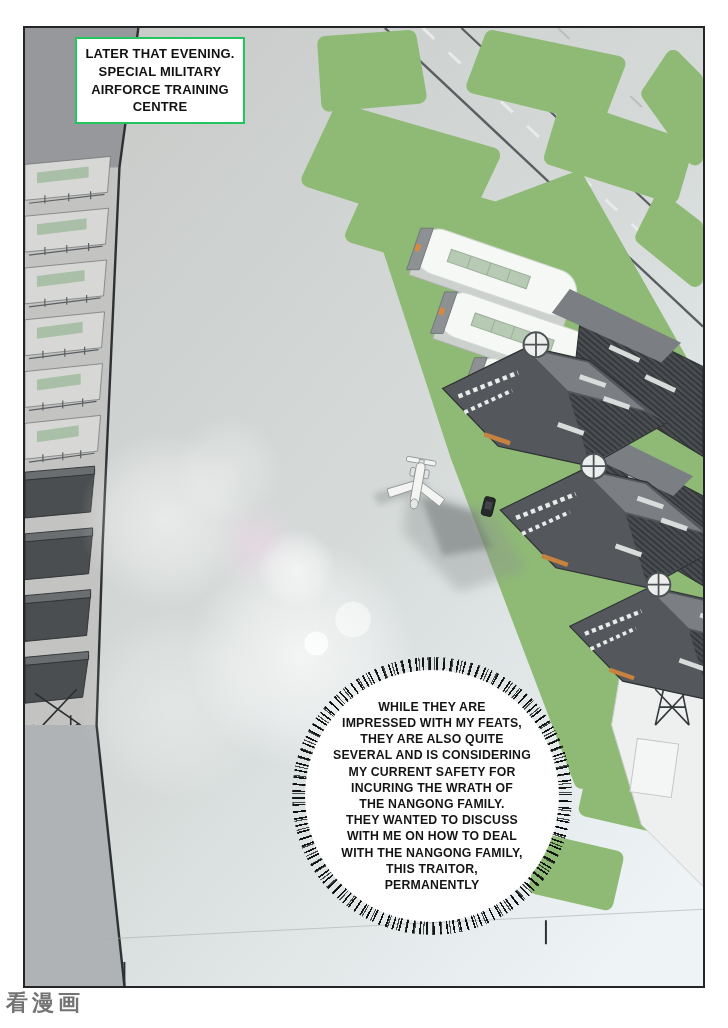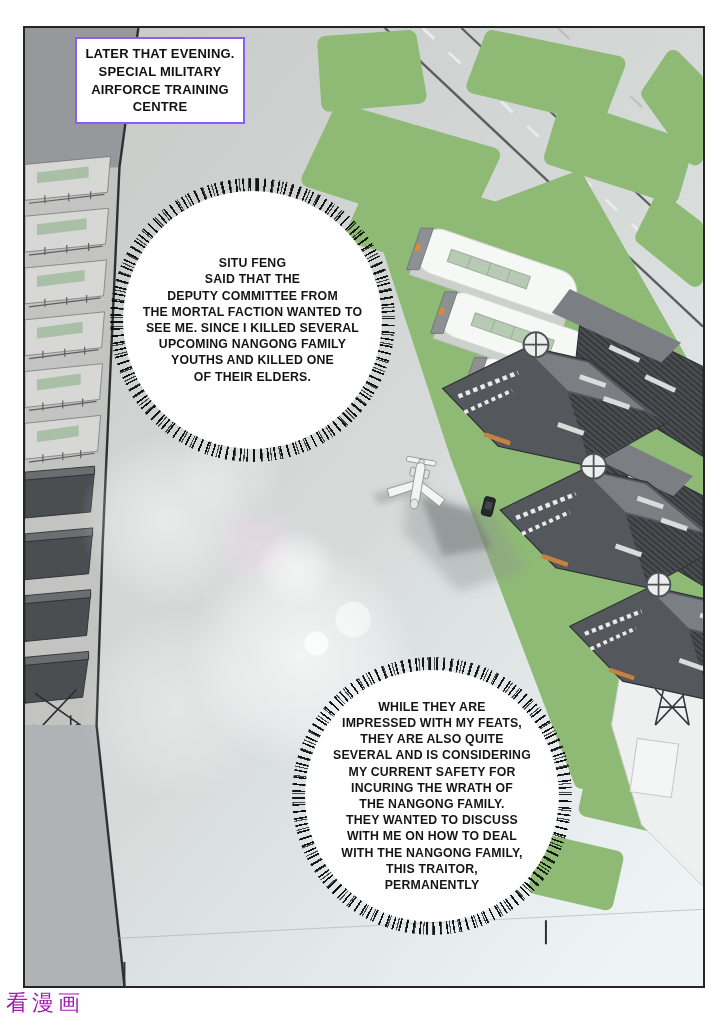--- a/index.html
+++ b/index.html
@@ -3,39 +3,39 @@
 <meta charset="utf-8">
 <style>
   html,body{margin:0;padding:0;background:#ffffff;}
   .page{position:relative;width:728px;height:1028px;background:#ffffff;overflow:hidden;
         font-family:"Liberation Sans",sans-serif;}
   .panel{position:absolute;left:23px;top:26px;width:682px;height:962px;
          border:2px solid #232527;box-sizing:border-box;overflow:hidden;background:#c7c9c6;}
   .panel svg{position:absolute;left:0;top:0;width:100%;height:100%;display:block;}
 
   .caption{position:absolute;left:75px;top:37px;width:170px;height:87px;
-           background:#ffffff;border:2px solid #8b5cf6;box-sizing:border-box;
+           background:#ffffff;border:2px solid #22c55e;box-sizing:border-box;
            display:flex;align-items:center;justify-content:center;text-align:center;
            font-weight:700;font-size:13px;line-height:1.38;color:#111;
            white-space:pre-line;letter-spacing:.2px;z-index:3;}
 
   .bubble{position:absolute;border-radius:50%;z-index:3;
           background:
             repeating-conic-gradient(from 2deg, rgba(10,10,10,.95) 0deg .7deg, transparent .7deg 2.9deg),
             repeating-conic-gradient(from .9deg, rgba(10,10,10,.7) 0deg .5deg, transparent .5deg 3.8deg);
           display:flex;align-items:center;justify-content:center;}
   .bubble::before{content:"";position:absolute;inset:13px;background:#ffffff;border-radius:50%;}
   .bubble .btxt{position:relative;z-index:1;text-align:center;font-weight:700;
                 font-size:12.3px;line-height:1.32;color:#141414;white-space:pre-line;
                 letter-spacing:.2px;}
   .bubble1{left:110px;top:178px;width:285px;height:284px;}
   .bubble2{left:292px;top:657px;width:280px;height:278px;}
 
-  .watermark{position:absolute;left:6px;top:988px;font-size:22px;font-weight:400;
-             color:#a21caf;letter-spacing:4px;z-index:1;}
+  .watermark{position:absolute;left:6px;top:988px;font-size:22px;font-weight:700;
+             color:#737373;letter-spacing:4px;z-index:1;}
 </style>
 </head>
 <body>
 
 <div class="page">
   <div class="panel">
 
     <svg viewBox="0 0 682 962" xmlns="http://www.w3.org/2000/svg" xmlns:xlink="http://www.w3.org/1999/xlink" preserveAspectRatio="none">
       <defs>
         <linearGradient id="tarmacGrad" x1="0" y1="0" x2="0.85" y2="1">
@@ -215,30 +215,20 @@
         <circle cx="293" cy="618" r="12" fill="#ffffff" opacity="0.75"></circle>
       </g>
     </svg>
   </div>
 
   <div class="caption">LATER THAT EVENING.
 SPECIAL MILITARY
 AIRFORCE TRAINING
 CENTRE</div>
 
-  <div class="bubble bubble1">
-    <div class="btxt">SITU FENG
-SAID THAT THE
-DEPUTY COMMITTEE FROM
-THE MORTAL FACTION WANTED TO
-SEE ME. SINCE I KILLED SEVERAL
-UPCOMING NANGONG FAMILY
-YOUTHS AND KILLED ONE
-OF THEIR ELDERS.</div>
-  </div>
 
   <div class="bubble bubble2">
     <div class="btxt">WHILE THEY ARE
 IMPRESSED WITH MY FEATS,
 THEY ARE ALSO QUITE
 SEVERAL AND IS CONSIDERING
 MY CURRENT SAFETY FOR
 INCURING THE WRATH OF
 THE NANGONG FAMILY.
 THEY WANTED TO DISCUSS

